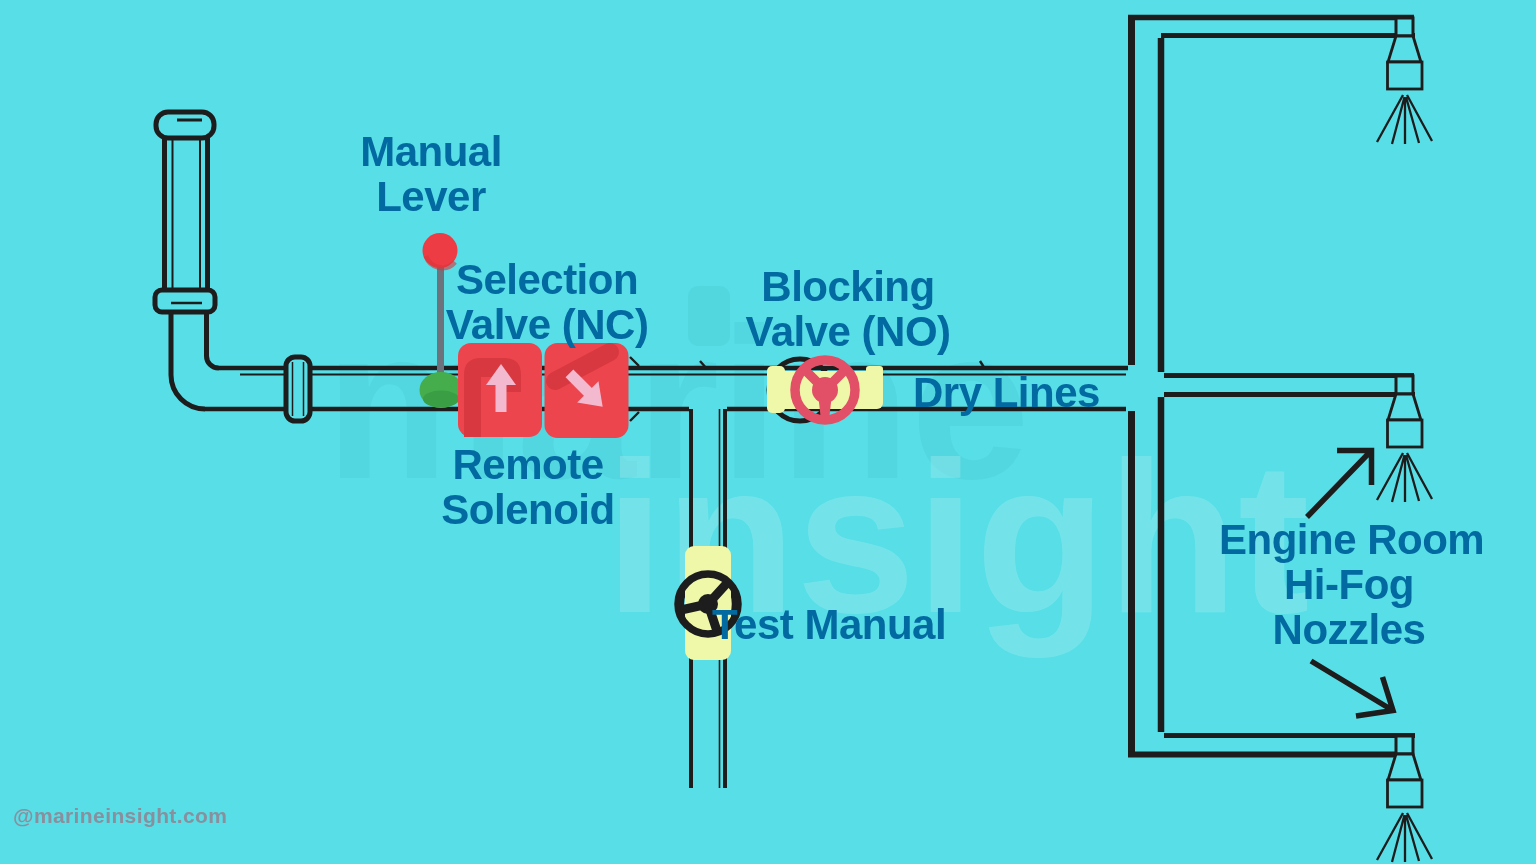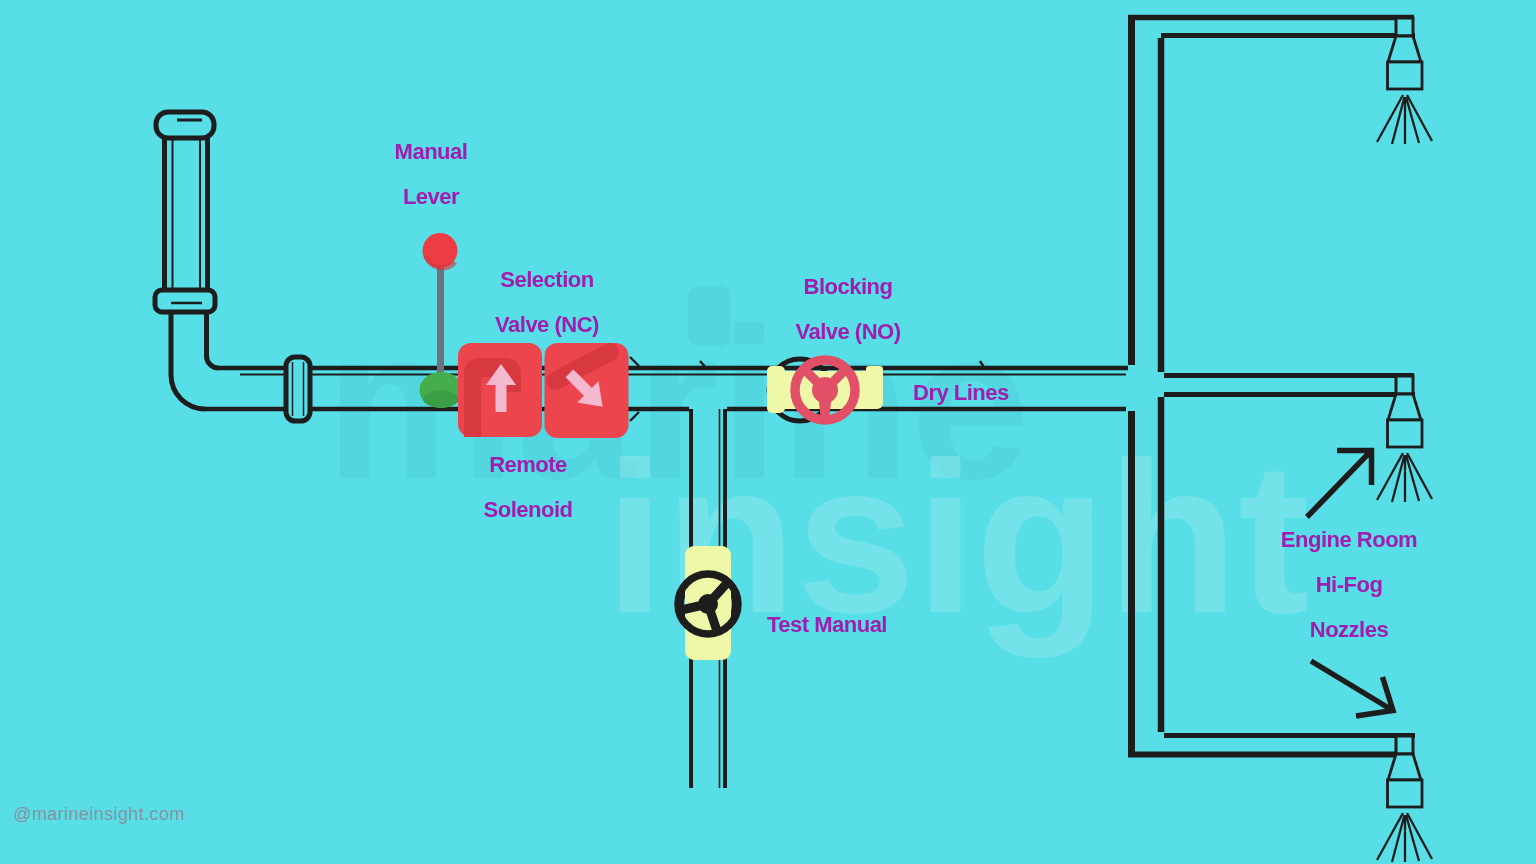--- a/index.html
+++ b/index.html
@@ -9,26 +9,26 @@
     font-family:"Liberation Sans",sans-serif;
   }
   .stage svg{position:absolute;left:0;top:0;}
   .ln{stroke:var(--line,#1d1d1d);fill:none;}
   .fb{fill:var(--background,#57dee6);stroke:var(--line,#1d1d1d);}
   .yellow{fill:var(--valve-body,#eff7a8);}
   .wm{font:700 215px "Liberation Sans",sans-serif;}
   .wm-dark{fill:var(--watermark-teal,#1c7f93);opacity:.07;}
   .wm-light{fill:var(--watermark-light,#bff3f4);opacity:.28;}
   .lbl{
-    position:absolute;font-weight:700;font-size:22px;line-height:45px;
-    color:#a21caf;text-align:center;letter-spacing:-0.5px;white-space:nowrap;
+    position:absolute;font-weight:700;font-size:42px;line-height:45px;
+    color:#0369a1;text-align:center;letter-spacing:-0.5px;white-space:nowrap;
   }
   .credit{
     position:absolute;left:13px;top:804px;
-    font-size:18px;font-weight:400;letter-spacing:.4px;
+    font-size:21px;font-weight:700;letter-spacing:.4px;
     color:var(--credit-gray,#8a8f9e);
   }
 </style>
 </head>
 <body>
 
 <div class="stage">
 
   <svg width="1536" height="864" viewBox="0 0 1536 864">
 

